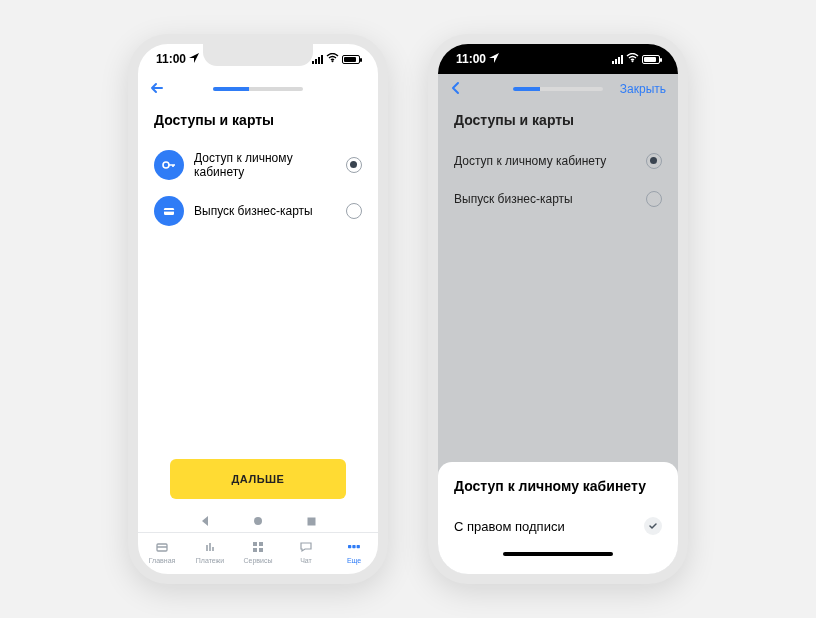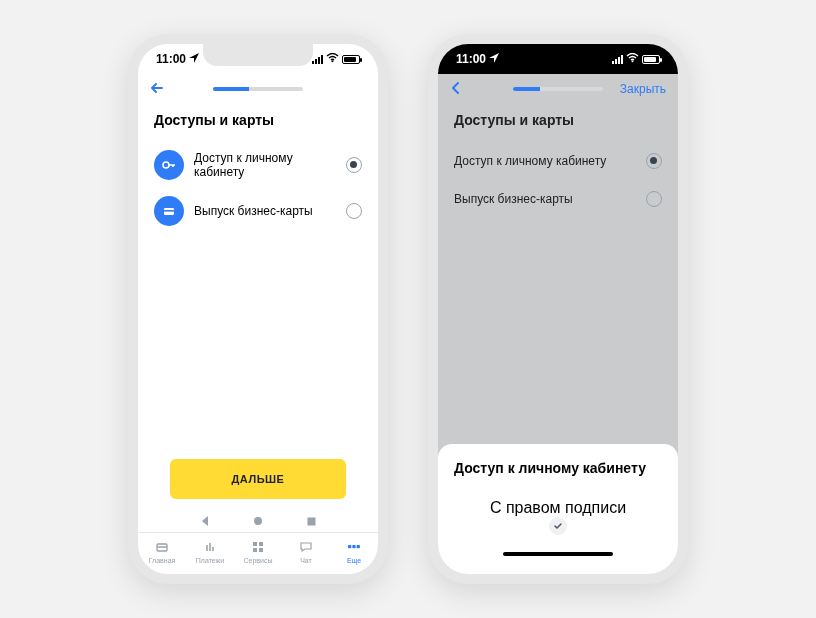--- a/index.html
+++ b/index.html
@@ -182,23 +182,22 @@
     border-top-left-radius:14px;
     border-top-right-radius:14px;
     padding:16px 16px 12px;
   }
   .sheet-title { font-size:14px; font-weight:700; margin-bottom:12px;}
   .sheet-row {
     display:flex;
     align-items:center;
     justify-content:space-between;
     padding:11px 0;
-    font-size:16px;
-    cursor:pointer;
-    flex-direction:column;
+    font-size:13px;
+    cursor:pointer;
   }
   .check {
     width:18px; height:18px;
     border-radius:50%;
     background:#eef0f2;
     display:flex;
     align-items:center;
     justify-content:center;
     font-size:10px;
     color:#4a5560;

